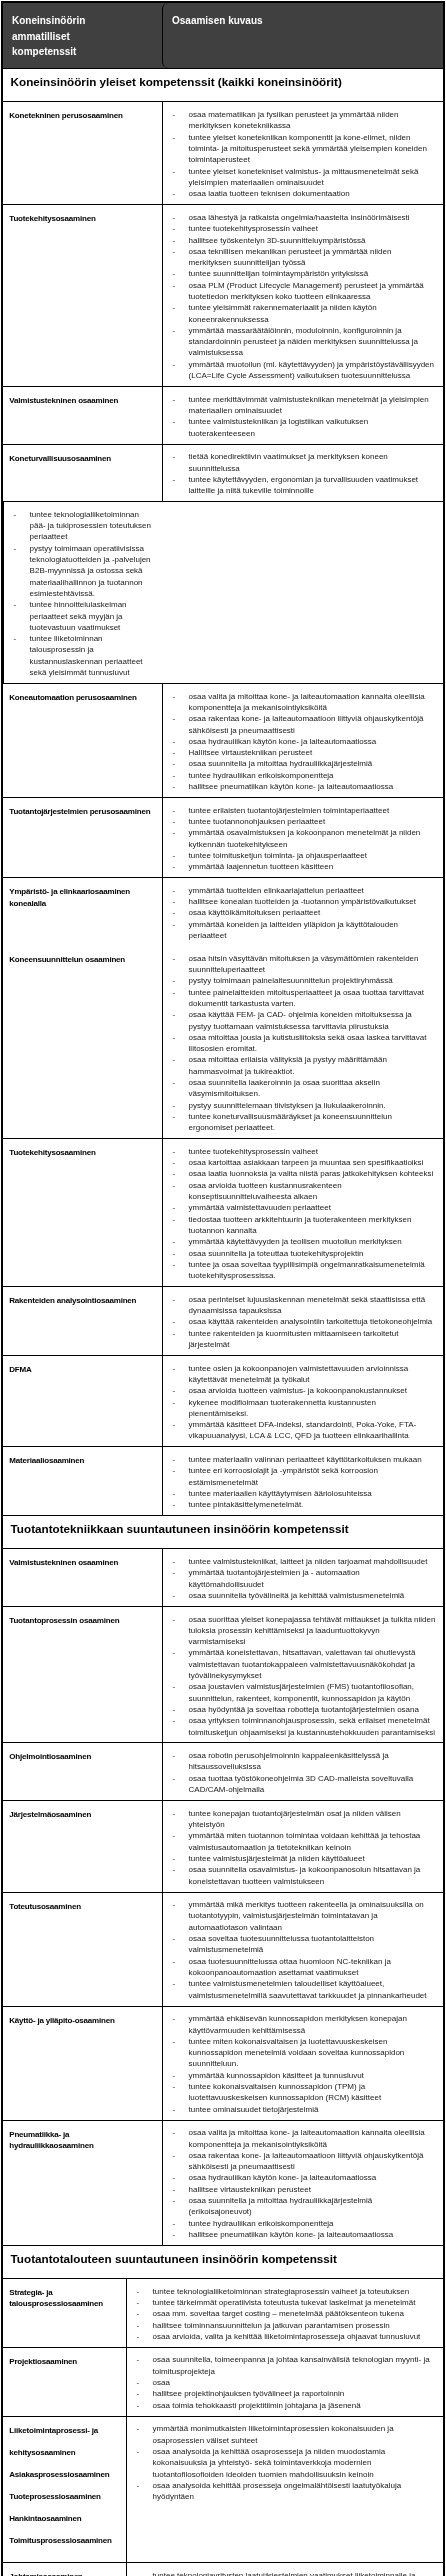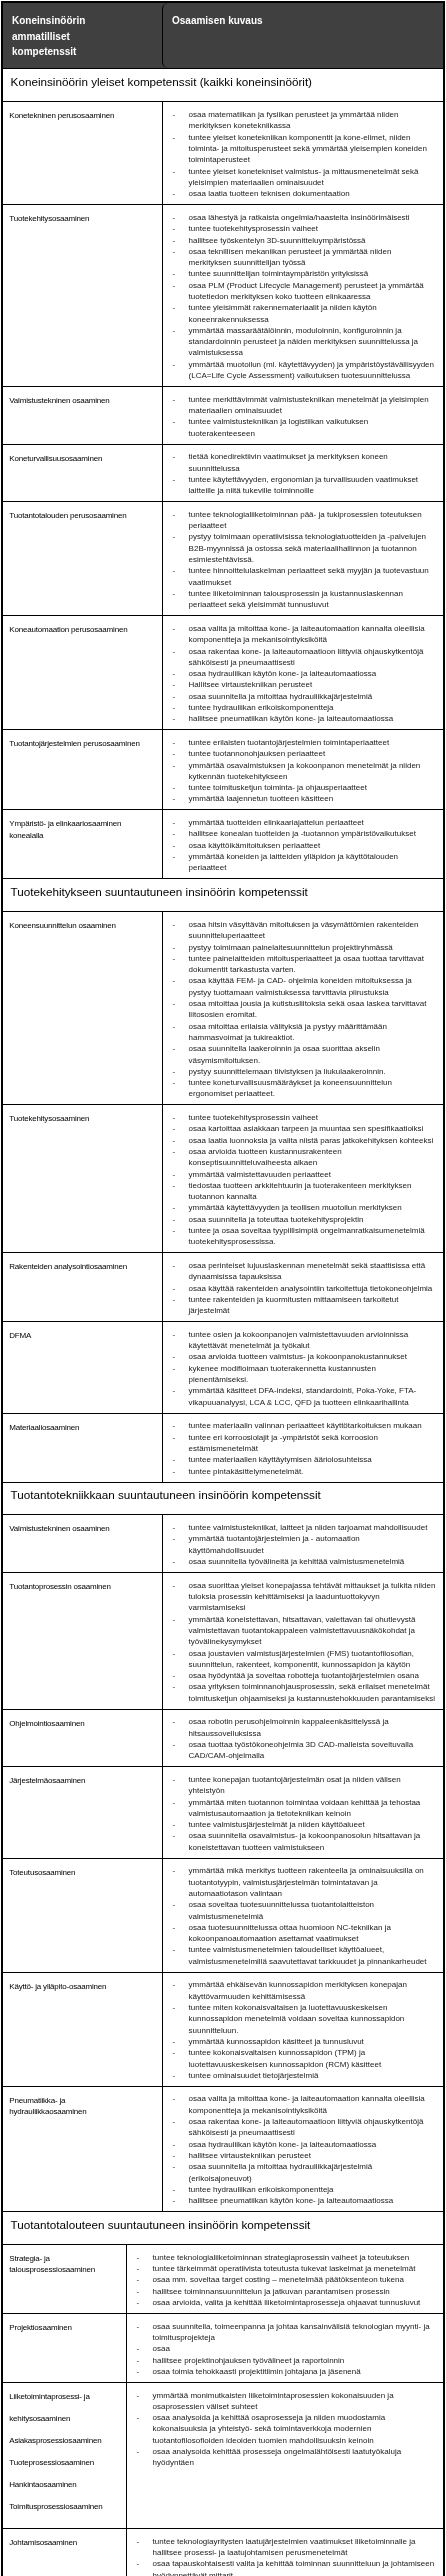--- a/index.html
+++ b/index.html
@@ -8,29 +8,29 @@
   .tbl { border:2px solid #000; background:#fff; }
 
   
   .thead { display:grid; grid-template-columns:159px 1fr; background:#404040; }
   .thead-cell { padding:10px 8px 9.3px 8.7px; color:#fff; font-weight:bold;
                 font-size:10px; line-height:15.3px; }
   .thead-cell.right { border-left:1.3px solid #000;border-radius:6px; }
 
   
   .section-heading { border-top:1.3px solid #000; border-bottom:1.3px solid #000;
-                     padding:4.7px 8px 11.3px 7.3px; font-size:11.7px; font-weight:normal;
+                     padding:4.7px 8px 11.3px 7.3px; font-size:11.7px; font-weight:bold;
                      line-height:16px; color:#000; background:#fff; }
 
   
   .row { display:grid; grid-template-columns:159px 1fr; }
   .section.narrow .row { grid-template-columns:115px 1fr;gap:8px; }
   .row + .row { border-top:1.3px solid #000; }
 
-  .label { padding:8px 2.7px 5.3px 6px; font-weight:normal; font-size:8px;
+  .label { padding:8px 2.7px 5.3px 6px; font-weight:bold; font-size:8px;
            line-height:11.3px; letter-spacing:-0.2px; color:#000; }
   .label div { margin:0; }
   .label.labels-spaced div { margin-bottom:10.7px; }
 
   .desc { border-left:1.3px solid #000; padding:6.7px 5.3px 4.7px 8px; }
   .bullet { display:flex; font-size:8px; line-height:11.3px; }
   .dash { flex:0 0 17.3px; width:17.3px; padding-left:1.3px; box-sizing:border-box; }
   .btext { flex:1; padding-right:1.3px; }
 </style>
 </head>
@@ -148,23 +148,20 @@
                   <span class="btext">tietää konedirektiivin vaatimukset ja merkityksen koneen suunnittelussa</span>
                 </div>
                 <div class="bullet">
                   <span class="dash">-</span>
                   <span class="btext">tuntee käytettävyyden, ergonomian ja turvallisuuden vaatimukset laitteille ja niitä tukeville toiminnoille</span>
                 </div>
               </div>
   </div>
 
   <div class="row">
-    <div class="label">
-                <div>Tuotantotalouden perusosaaminen</div>
-              </div>
     <div class="desc">
                 <div class="bullet">
                   <span class="dash">-</span>
                   <span class="btext">tuntee teknologialiiketoiminnan pää- ja tukiprosessien toteutuksen periaatteet</span>
                 </div>
                 <div class="bullet">
                   <span class="dash">-</span>
                   <span class="btext">pystyy toimimaan operatiivisissa teknologiatuotteiden ja -palvelujen B2B-myynnissä ja ostossa sekä materiaalihallinnon ja tuotannon esimiestehtävissä.</span>
                 </div>
                 <div class="bullet">
@@ -263,21 +260,20 @@
                 <div class="bullet">
                   <span class="dash">-</span>
                   <span class="btext">ymmärtää koneiden ja laitteiden ylläpidon ja käyttötalouden periaatteet</span>
                 </div>
               </div>
   </div>
 </div>
   </div>
 
   <div class="section">
-    <div class="section-heading">Tuotekehitykseen suuntautuneen insinöörin kompetenssit</div>
     <div class="rows">
   <div class="row">
     <div class="label">
                 <div>Koneensuunnittelun osaaminen</div>
               </div>
     <div class="desc">
                 <div class="bullet">
                   <span class="dash">-</span>
                   <span class="btext">osaa hitsin väsyttävän mitoituksen ja väsymättömien rakenteiden suunnitteluperiaatteet</span>
                 </div>

